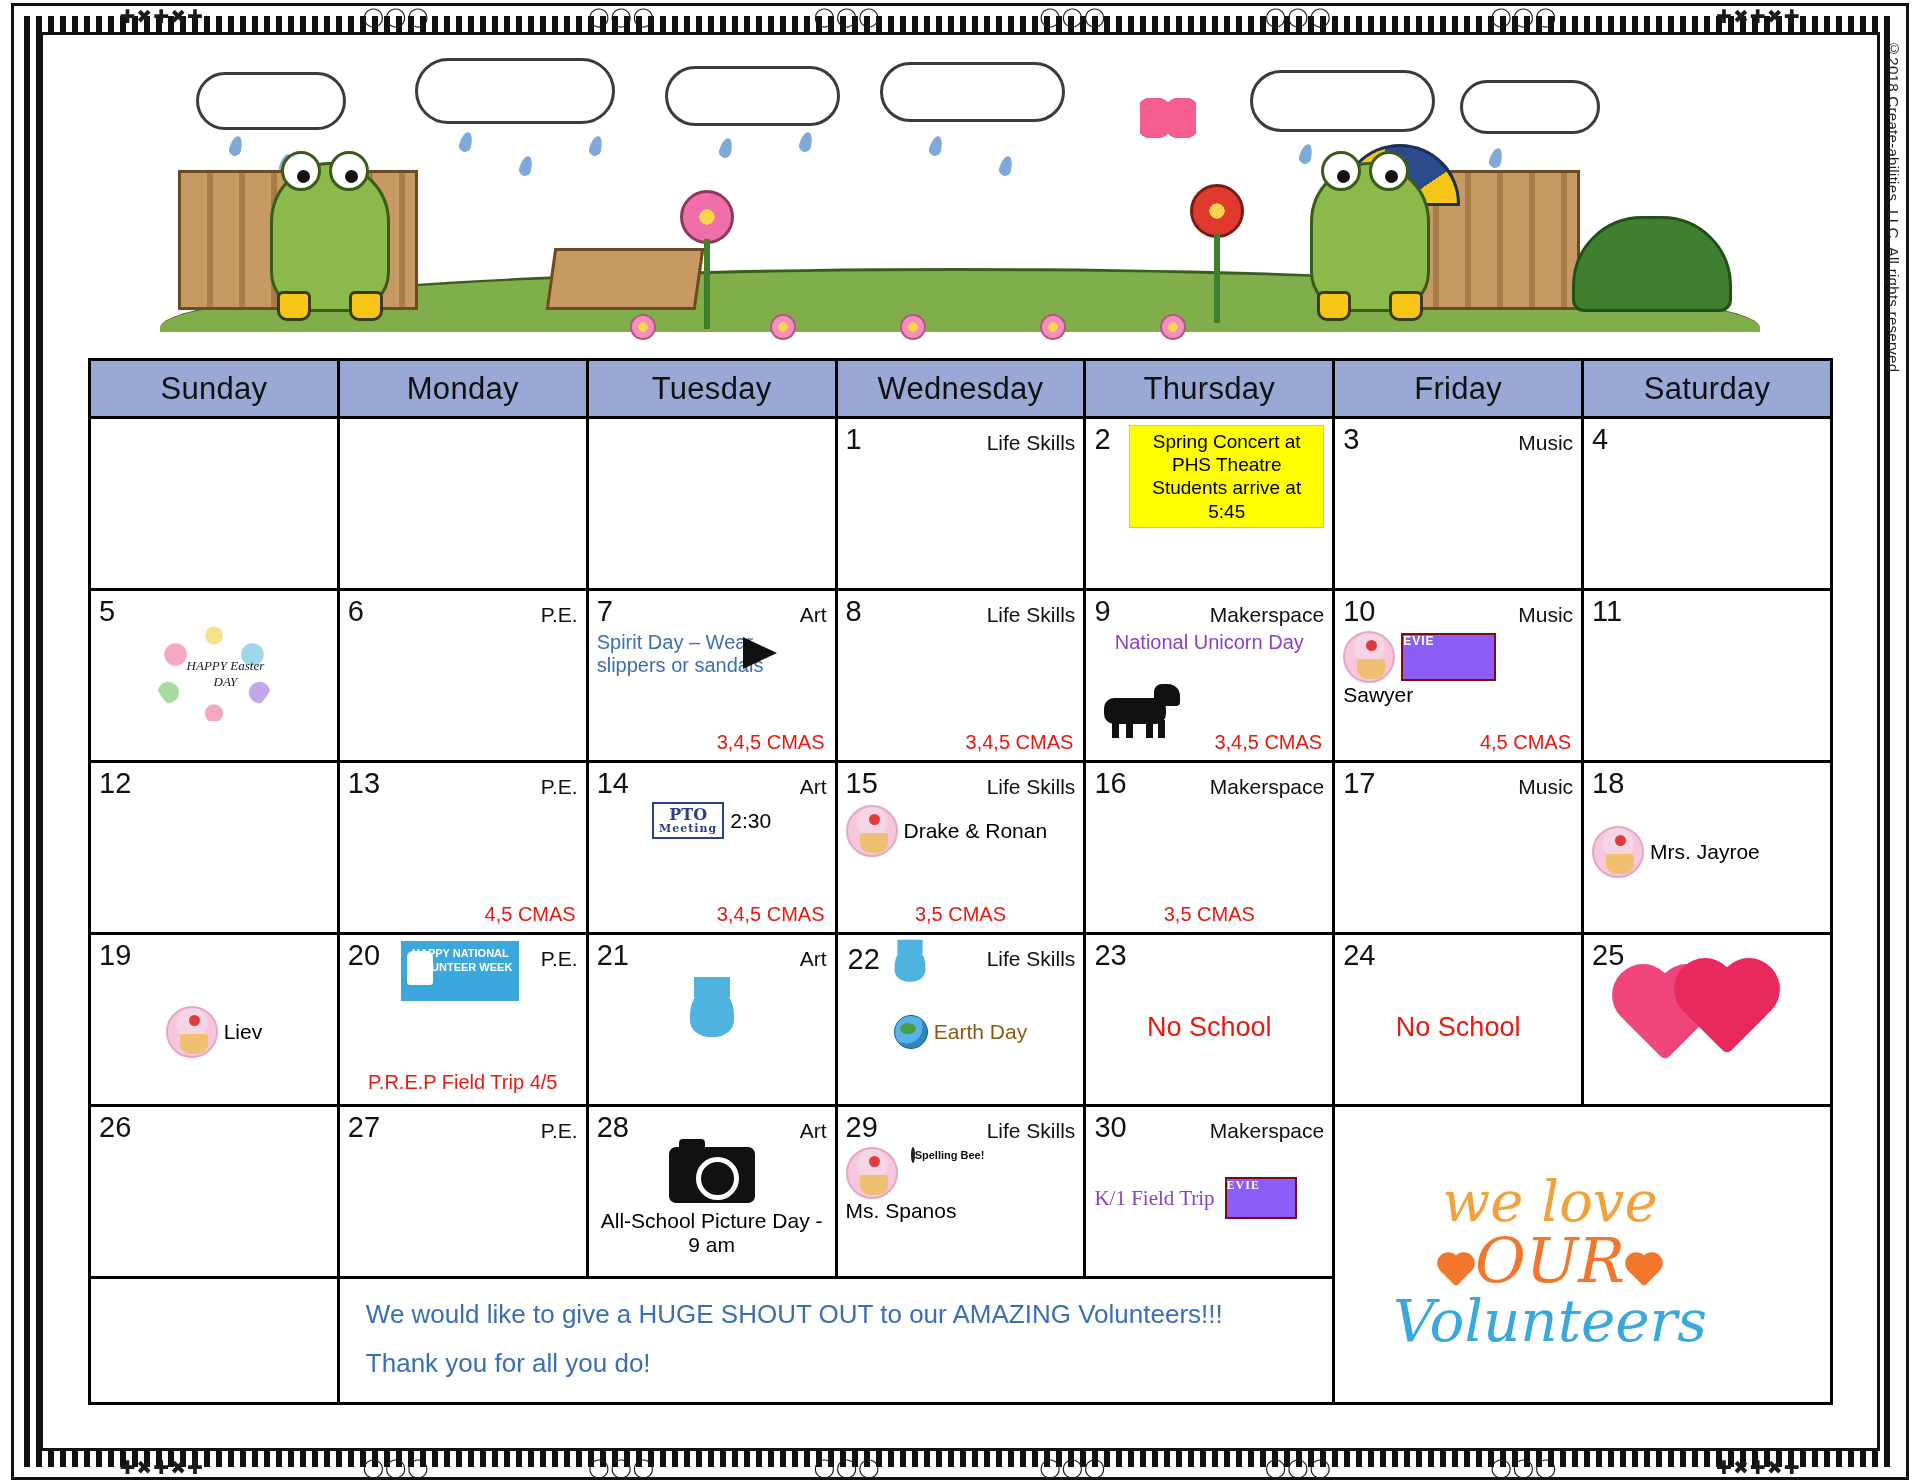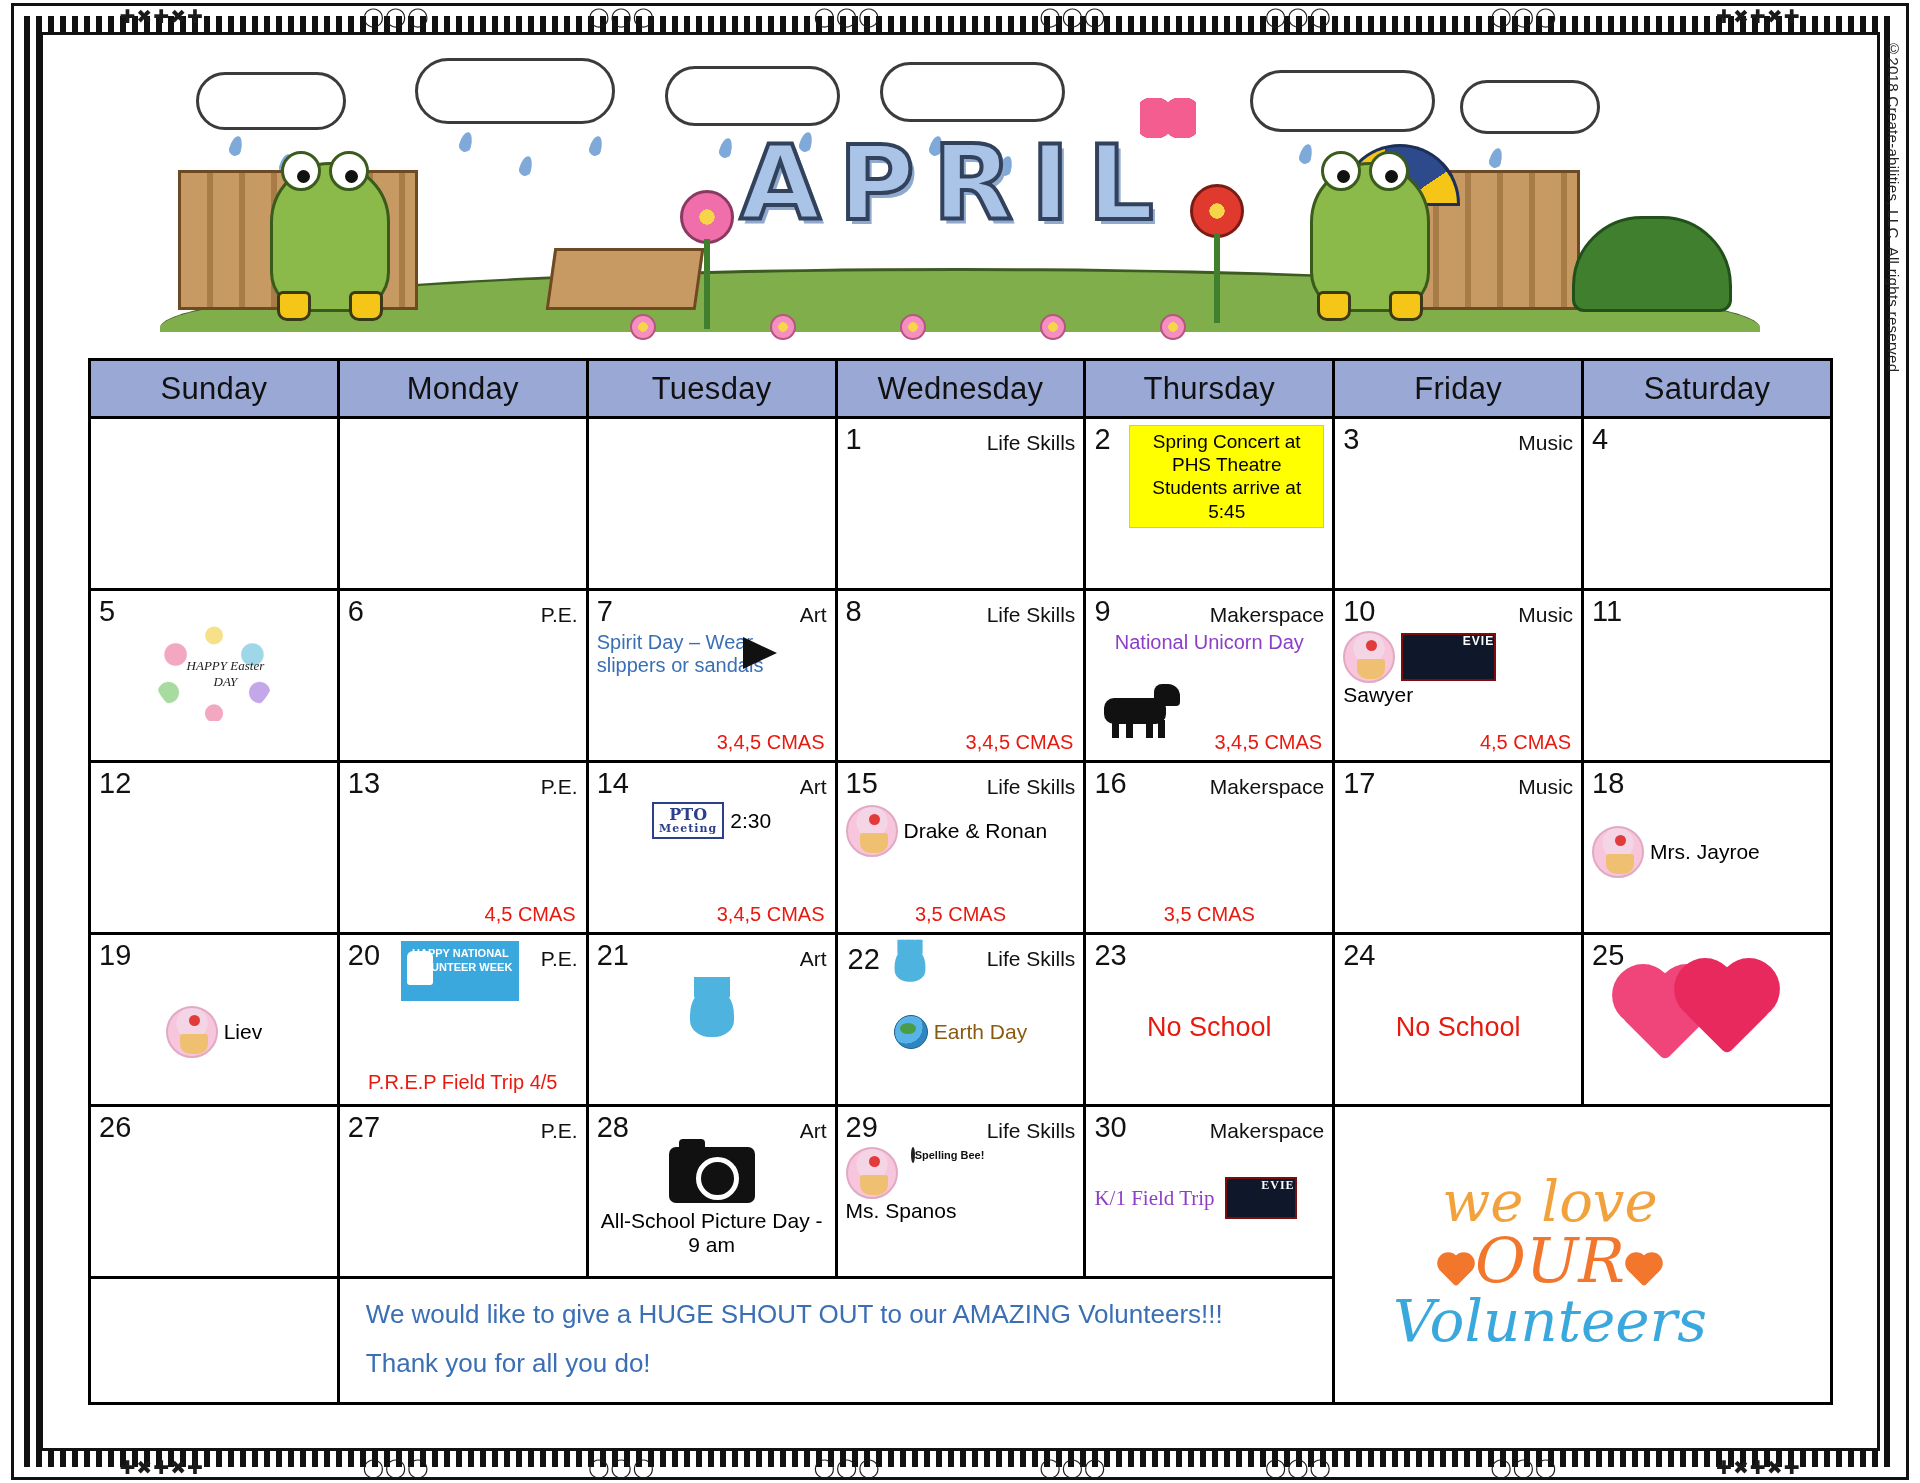--- a/index.html
+++ b/index.html
@@ -177,23 +177,23 @@
   }
   .cupcake::before{
     content:""; position:absolute; left:12px; top:26px; width:28px; height:20px;
     background:#f0c072; border-radius:3px 3px 10px 10px;
   }
   .cupcake::after{
     content:""; position:absolute; left:21px; top:7px; width:11px; height:11px;
     background:#e23b3b; border-radius:50%;
   }
   .evie-bus{
-    display:inline-block; width:95px; height:48px; background:#0f172a;
+    display:inline-block; width:95px; height:48px; background:#8b5cf6;
     border:2px solid #7d0c0e; position:relative; color:#fff;
-    font-size:9px; text-align:right; line-height:1.1;
+    font-size:9px; text-align:left; line-height:1.1;
   }
   .evie-bus .top{ background:#2b6cb0; height:18px; }
   .evie-bus .label{ font-size:12px; font-weight:bold; letter-spacing:1px; }
   .easter-wreath{
     width:120px; height:95px; margin:0 auto; position:relative;
     border-radius:50%;
     background:
       radial-gradient(circle at 18% 30%, #f4a7c0 0 9%, transparent 10%),
       radial-gradient(circle at 82% 30%, #9fd6e8 0 9%, transparent 10%),
       radial-gradient(circle at 50% 10%, #f7e08a 0 8%, transparent 9%),
@@ -340,21 +340,20 @@
     <div class="drop" style="left:560px; top:102px;"></div>
     <div class="drop" style="left:640px; top:96px;"></div>
     <div class="drop" style="left:770px; top:100px;"></div>
     <div class="drop" style="left:840px; top:120px;"></div>
     <div class="drop" style="left:1140px; top:108px;"></div>
     <div class="drop" style="left:1210px; top:128px;"></div>
     <div class="drop" style="left:1330px; top:112px;"></div>
     <div class="drop" style="left:1390px; top:136px;"></div>
 
     <div class="butterfly"></div>
-    <div class="april-word">APRIL</div>
 
     <div class="ground"></div>
     <div class="fence left"></div>
     <div class="fence right"></div>
     <div class="bush"></div>
     <div class="wheelbarrow"></div>
     <div class="umbrella"></div>
 
     <div class="flower pink" style="left:520px; bottom:112px;"></div>
     <div class="flower red" style="left:1030px; bottom:118px;"></div>

